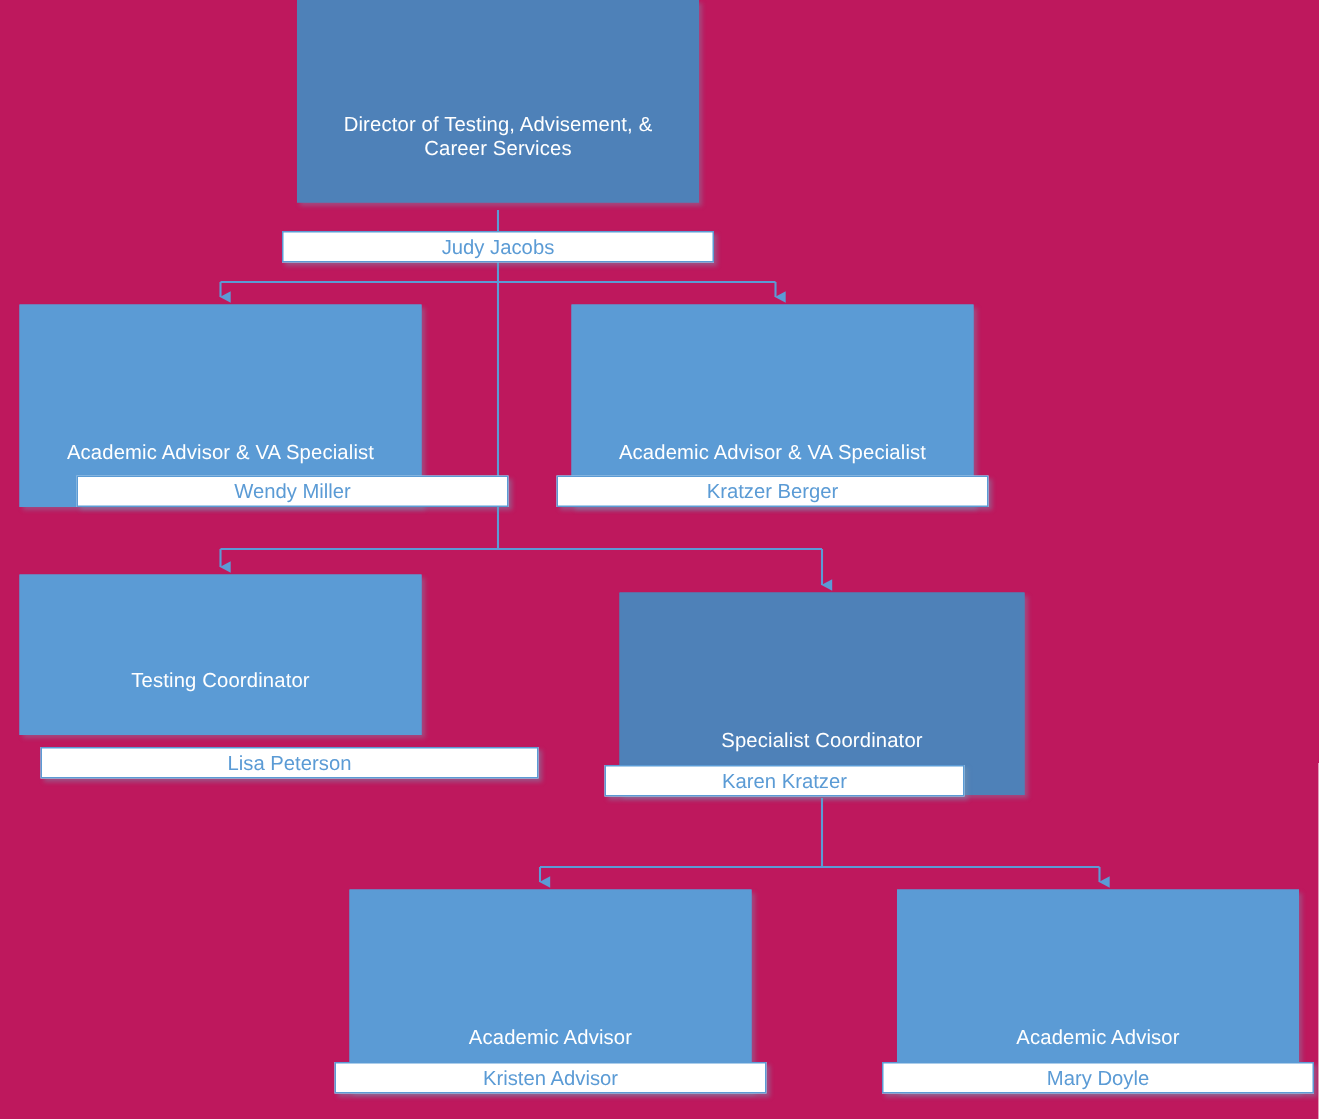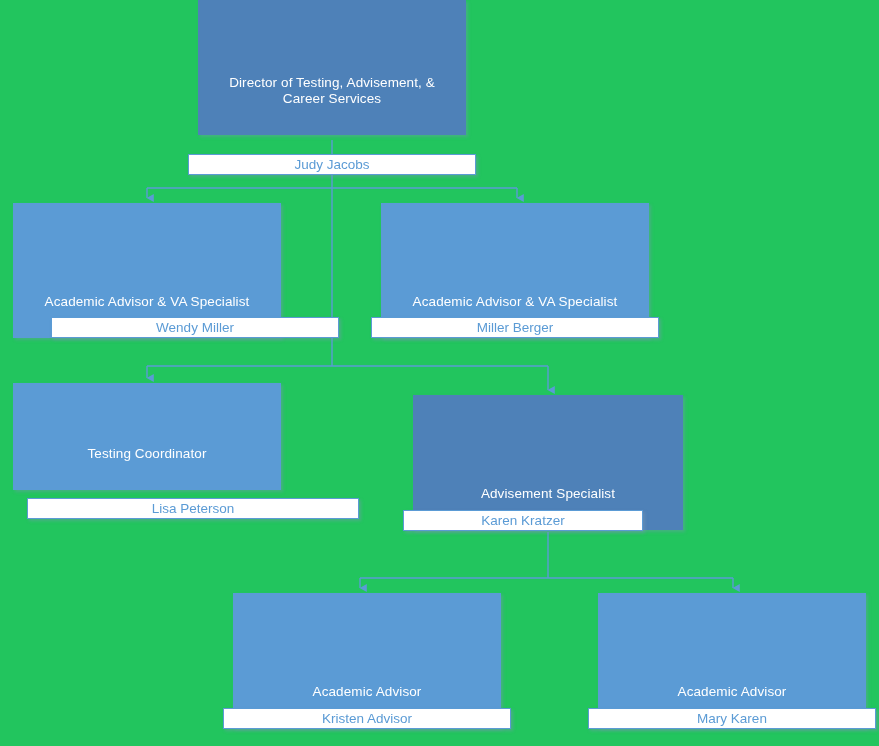--- a/index.html
+++ b/index.html
@@ -8,21 +8,21 @@
     padding: 0;
     background: #ffffff;
   }
   body {
     font-family: "Liberation Sans", sans-serif;
   }
   #chart-canvas {
     position: relative;
     width: 879px;
     height: 746px;
-    background: #22c55e;
+    background: #be185d;
     overflow: hidden;
   }
   #connector-layer {
     position: absolute;
     left: 0;
     top: 0;
     width: 879px;
     height: 746px;
     pointer-events: none;
   }
@@ -109,44 +109,44 @@
     <div class="node-box" style="height:135px;">
       <div class="node-title">Academic Advisor &amp; VA Specialist</div>
     </div>
     <div class="node-namebar" style="left:-10px; width:288px; top:114px;margin-left:48px;">Wendy Miller</div>
   </div>
 
   <div class="org-node" style="left:381px; top:203px; width:268px; height:141px;">
     <div class="node-box" style="height:135px;">
       <div class="node-title">Academic Advisor &amp; VA Specialist</div>
     </div>
-    <div class="node-namebar" style="left:-10px; width:288px; top:114px;">Miller Berger</div>
+    <div class="node-namebar" style="left:-10px; width:288px; top:114px;">Kratzer Berger</div>
   </div>
 
   <div class="org-node" style="left:13px; top:383px; width:268px; height:141px;">
     <div class="node-box" style="height:107px;">
       <div class="node-title">Testing Coordinator</div>
     </div>
     <div class="node-namebar" style="left:-10px; width:332px; top:115px;margin-left:24px;">Lisa Peterson</div>
   </div>
 
   <div class="org-node" style="left:413px; top:395px; width:270px; height:141px;">
     <div class="node-box selected" style="height:135px;">
-      <div class="node-title">Advisement Specialist</div>
+      <div class="node-title">Specialist Coordinator</div>
     </div>
     <div class="node-namebar" style="left:-10px; width:240px; top:115px;">Karen Kratzer</div>
   </div>
 
   <div class="org-node" style="left:233px; top:593px; width:268px; height:141px;">
     <div class="node-box" style="height:135px;">
       <div class="node-title">Academic Advisor</div>
     </div>
     <div class="node-namebar" style="left:-10px; width:288px; top:115px;">Kristen Advisor</div>
   </div>
 
   <div class="org-node" style="left:598px; top:593px; width:268px; height:141px;">
     <div class="node-box" style="height:135px;">
       <div class="node-title">Academic Advisor</div>
     </div>
-    <div class="node-namebar" style="left:-10px; width:288px; top:115px;">Mary Karen</div>
+    <div class="node-namebar" style="left:-10px; width:288px; top:115px;">Mary Doyle</div>
   </div>
 
 </div>
 
 </body></html>

